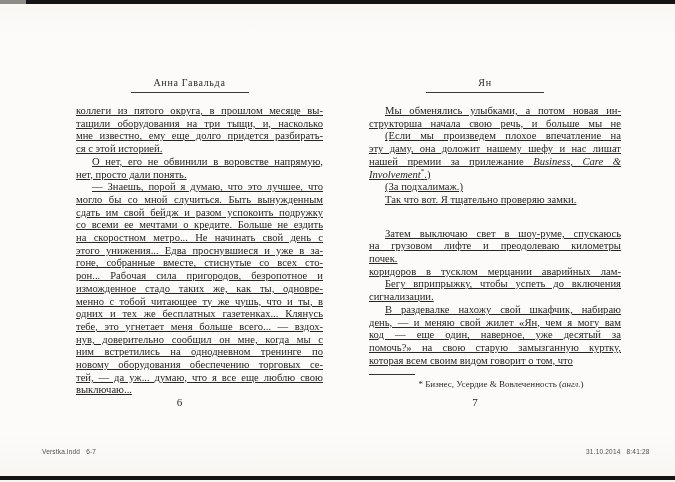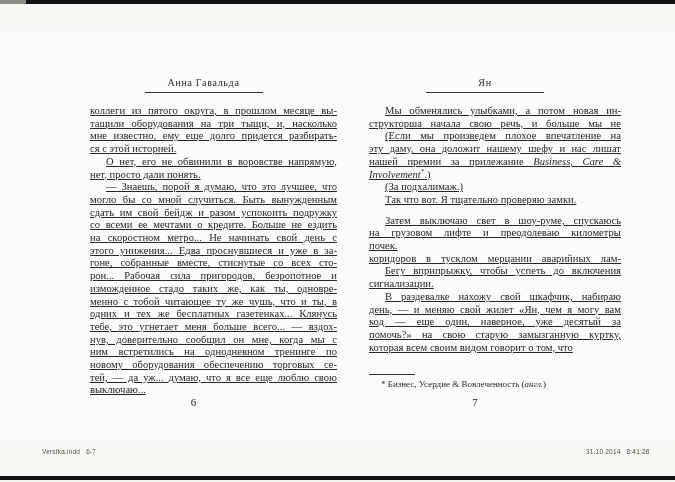--- a/index.html
+++ b/index.html
@@ -10,43 +10,43 @@
     font-family:"Liberation Serif", serif;
     color:#232323;
     overflow:hidden;
   }
   .bar { position:absolute; left:0; width:675px; height:4px; background:#141414; }
   .bar.top { top:0; }
   .bar.bottom { top:476px; }
   .bar-notch { position:absolute; left:0; top:0; width:26px; height:4px; background:#8d8c88; }
 
   .page { position:absolute; top:68px; height:352px; }
-  .page.left  { left:90px;  width:247px; }
+  .page.left  { left:76px;  width:247px; }
   .page.right { left:369px; width:252px; }
 
   .running-head { text-align:center; transform:translateX(-10px); }
   .rh-text { display:inline-block; font-size:10px; line-height:11px; padding-top:9px;
              letter-spacing:0.7px; color:#2c2c2c; }
   .head-rule { width:118px; margin:2px auto 0; border-top:1px solid #3a3a3a; height:0; }
 
   .page-body { margin-top:12px; font-size:10.6px; line-height:12.7px; color:#262626; }
   .para .ln { text-align:justify; text-align-last:justify;text-decoration:underline; }
   .para .ln.last { text-align-last:left; }
   .para .ln.indent { text-indent:16px; }
-  .para.space-before { margin-top:8px; }
+  .para.space-before { margin-top:21px; }
   i { font-style:italic; }
   sup { font-size:7px; vertical-align:super; line-height:0; }
 
   .folio { position:absolute; top:328px; left:-20px; width:100%; text-align:center;
            font-size:11px; color:#222; }
 
   .footnote { position:absolute; top:306px; left:0; width:100%; font-size:9px;
               line-height:11px; color:#2a2a2a; }
   .footnote-rule { width:46px; border-top:1px solid #333; height:0; margin-bottom:4px; }
-  .footnote .ln { padding-left:12px; text-align:left; }
+  .footnote .ln { padding-left:12px; text-align:center; }
 
   .slug { position:absolute; top:448px; font-family:"Liberation Sans", sans-serif;
           font-size:6.5px; color:#4d4d4b; white-space:pre; letter-spacing:0.2px; }
   .slug.file { left:42px; }
   .slug.time { left:586px; }
 </style>
 </head>
 <body>
 
 <div class="bar top">

